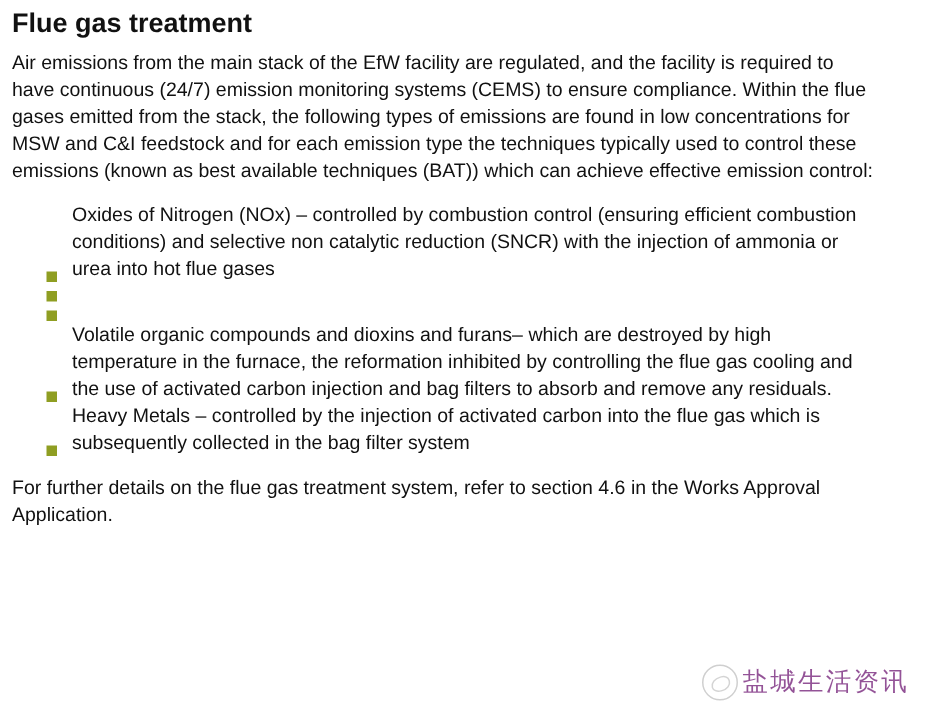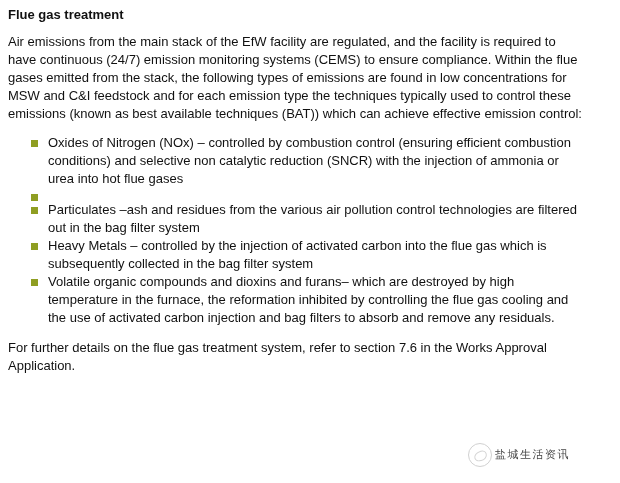--- a/index.html
+++ b/index.html
@@ -18,21 +18,21 @@
     position: relative;
     width: 620px;
     height: 483px;
     box-sizing: border-box;
     padding: 6px 4px 0 8px;
     font-size: 13px;
     line-height: 18px;
   }
   .heading {
     margin: 0;
-    font-size: 13px;
+    font-size: 18px;
     font-weight: bold;
     line-height: 18px;
     position: relative;
     z-index: 1;
   }
   .para {
     margin: 0;
     white-space: pre;
     position: relative;
     z-index: 1;
@@ -42,21 +42,21 @@
   .para-closing { margin-top: 12px; }
   ul.bullets {
     list-style: none;
     margin: 11px 0 0 0;
     padding: 0;
     position: relative;
     z-index: 1;
   }
   ul.bullets li {
     display: flex;
-    align-items: flex-start;
+    align-items: flex-end;
   }
   .marker {
     flex: 0 0 auto;
     width: 7px;
     height: 7px;
     margin: 6px 10px 0 23px;
     background: #8f9e22;
   }
   .li-text {
     white-space: pre;
@@ -87,24 +87,24 @@
     position: absolute;
     left: 5px;
     top: 7px;
     width: 11px;
     height: 8px;
     border: 1.5px solid #c6c6c6;
     border-radius: 60% 40% 55% 45%;
     transform: rotate(-15deg);
   }
   .wm-text {
-    font-size: 11px;
+    font-size: 17px;
     letter-spacing: 1.5px;
     white-space: nowrap;
-    color: #000000;
+    color: #701a75;
     font-family: "DejaVu Sans", "Liberation Sans", sans-serif;
   }
 </style>
 </head>
 <body>
 
 <div class="page">
 
   <div class="watermark">
     <span class="wm-circle"></span>
@@ -124,33 +124,31 @@
       <span class="marker"></span>
       <span class="li-text">Oxides of Nitrogen (NOx) – controlled by combustion control (ensuring efficient combustion
 conditions) and selective non catalytic reduction (SNCR) with the injection of ammonia or
 urea into hot flue gases</span>
     </li>
     <li>
       <span class="marker"></span>
     </li>
     <li>
       <span class="marker"></span>
-      <span class="li-text">Particulates –ash and residues from the various air pollution control technologies are filtered
-out in the bag filter system</span>
-    </li>
-    <li>
-      <span class="marker"></span>
-      <span class="li-text">Heavy Metals – controlled by the injection of activated carbon into the flue gas which is
-subsequently collected in the bag filter system</span>
     </li>
     <li>
       <span class="marker"></span>
       <span class="li-text">Volatile organic compounds and dioxins and furans– which are destroyed by high
 temperature in the furnace, the reformation inhibited by controlling the flue gas cooling and
 the use of activated carbon injection and bag filters to absorb and remove any residuals.</span>
     </li>
+    <li>
+      <span class="marker"></span>
+      <span class="li-text">Heavy Metals – controlled by the injection of activated carbon into the flue gas which is
+subsequently collected in the bag filter system</span>
+    </li>
   </ul>
 
 
-  <p class="para para-closing">For further details on the flue gas treatment system, refer to section 7.6 in the Works Approval
+  <p class="para para-closing">For further details on the flue gas treatment system, refer to section 4.6 in the Works Approval
 Application.</p>
 
 </div>
 
 </body></html>

